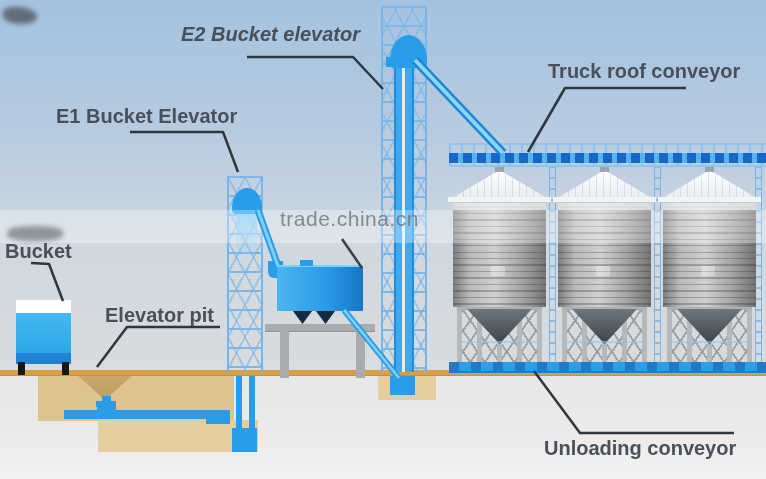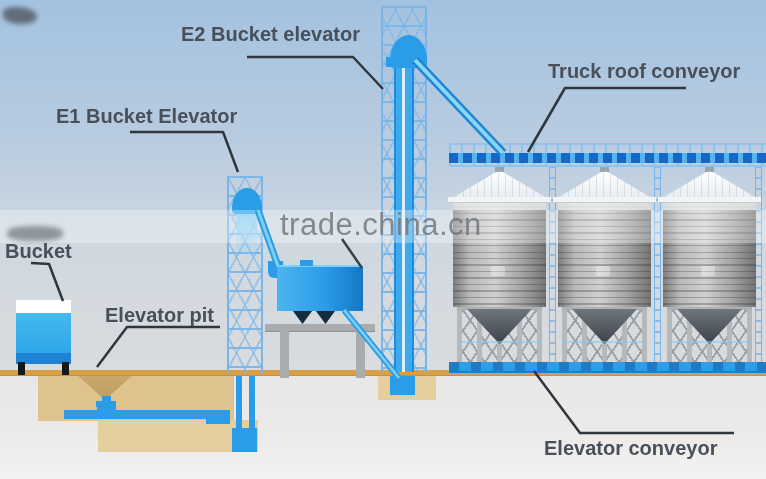--- a/index.html
+++ b/index.html
@@ -107,29 +107,29 @@
   
   .truck-cab{left:16px;top:300px;width:55px;height:13px;background:#ffffff;z-index:18;}
   .truck-body{left:16px;top:313px;width:55px;height:40px;z-index:18;
        background:linear-gradient(180deg,#45b8ef,#2ea6e8);}
   .truck-stripe{left:16px;top:353px;width:55px;height:11px;background:#1e83d6;z-index:18;}
   .truck-wheel{top:362px;width:7px;height:13px;background:#15181b;z-index:18;}
 
   
   .line-layer{left:0;top:0;width:766px;height:479px;z-index:50;pointer-events:none;}
   .wm-band{left:0;top:210px;width:766px;height:33px;background:rgba(255,255,255,.32);z-index:40;}
-  .watermark{left:280px;top:207px;font-size:31px;letter-spacing:.5px;color:#6f7377;
+  .watermark{left:280px;top:207px;font-size:21px;letter-spacing:.5px;color:#6f7377;
        opacity:.8;z-index:45;white-space:nowrap;}
   .smudge{filter:blur(2.5px);z-index:60;}
   .smudge-corner{left:3px;top:7px;width:34px;height:17px;background:#4a4f55;opacity:.75;
        border-radius:30% 60% 40% 50%;}
   .smudge-truck{left:7px;top:226px;width:56px;height:15px;background:#7d8289;opacity:.8;
        border-radius:40%;}
   .label{font-size:20px;font-weight:600;color:#49505a;z-index:70;white-space:nowrap;}
-  .lbl-e2{left:181px;top:23px;}
+  .lbl-e2{left:181px;top:23px;font-style:italic;}
   .lbl-e1{left:56px;top:105px;}
   .lbl-silo{left:548px;top:60px;}
   .lbl-truck{left:5px;top:240px;}
   .lbl-pit{left:105px;top:304px;}
   .lbl-unload{left:544px;top:437px;}
 </style>
 </head>
 <body>
 
 <div class="stage">
@@ -238,15 +238,15 @@
   <div class="abs watermark">trade.china.cn</div>
 
   <div class="abs smudge smudge-corner"></div>
   <div class="abs smudge smudge-truck"></div>
 
   <div class="abs label lbl-e2">E2 Bucket elevator</div>
   <div class="abs label lbl-e1">E1 Bucket Elevator</div>
   <div class="abs label lbl-silo">Truck roof conveyor</div>
   <div class="abs label lbl-truck">Bucket</div>
   <div class="abs label lbl-pit">Elevator pit</div>
-  <div class="abs label lbl-unload">Elevator conveyor</div>
+  <div class="abs label lbl-unload">Unloading conveyor</div>
 
 </div>
 
 </body></html>

